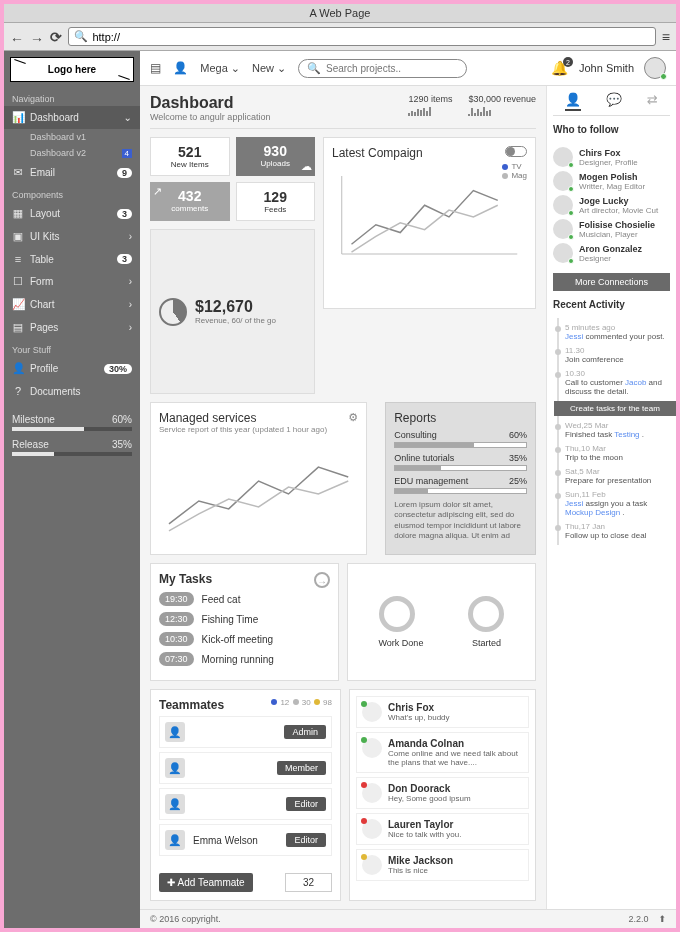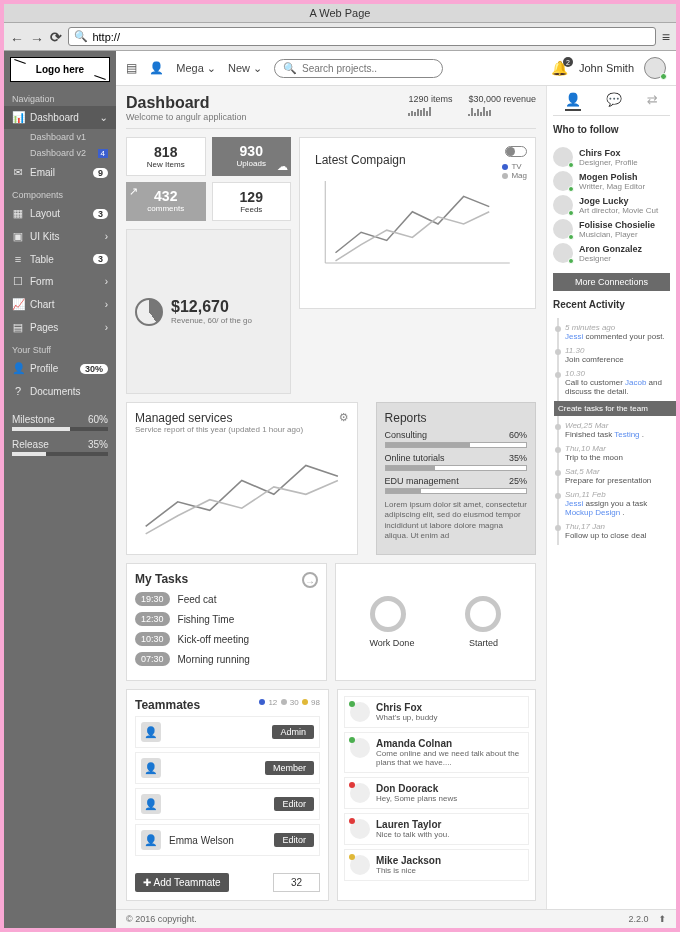--- a/index.html
+++ b/index.html
@@ -5,21 +5,21 @@
 * { box-sizing: border-box; margin: 0; padding: 0; font-family: Arial, Helvetica, sans-serif; }
 body { background: #fff; font-size: 11px; color: #333; }
 .frame { border: 4px solid #f9a8d4; width: 680px; height: 932px; margin: 0 auto; background:#f97316; display:flex; flex-direction:column;}
 .titlebar { background:#d9d9d9; text-align:center; font-size:11px; padding:3px 0; border-bottom:1px solid #aaa;}
 .browserbar { display:flex; align-items:center; gap:6px; padding:4px 6px; border-bottom:1px solid #aaa; background:#e8e8e8;}
 .browserbar .nav-ico{font-size:14px;font-weight:bold;color:#444;cursor:pointer;}
 .urlfield{flex:1;border:1px solid #888;border-radius:3px;padding:2px 6px;display:flex;align-items:center;gap:4px;background:#fff;}
 .urlfield input{border:none;flex:1;font-size:11px;outline:none;}
 .hamburger{font-size:14px;color:#444;cursor:pointer;}
 .app{flex:1;display:flex;overflow:hidden;}
-.sidebar{width:112px;background:#6d6d6d;color:#e6e6e6;font-size:10px;display:flex;flex-direction:column;}
+.sidebar{width:136px;background:#6d6d6d;color:#e6e6e6;font-size:10px;display:flex;flex-direction:column;}
 .logo-box{background:#fff;border:1px solid #000;margin:6px;padding:6px 4px;text-align:center;font-size:10px;position:relative;color:#000;font-weight:bold;}
 .logo-box:before,.logo-box:after{content:"";position:absolute;width:12px;height:1px;background:#000;}
 .logo-box:before{top:3px;left:3px;transform:rotate(20deg);}
 .logo-box:after{bottom:3px;right:3px;transform:rotate(20deg);}
 .side-section-h{font-size:9px;color:#cfcfcf;padding:6px 8px 2px;}
 .side-item{display:flex;align-items:center;gap:6px;padding:5px 8px;cursor:pointer;}
 .side-item.active{background:#5a5a5a;}
 .side-item .lbl{flex:1;}
 .side-badge{background:#fff;color:#333;border-radius:8px;padding:0 5px;font-size:9px;font-weight:bold;}
 .side-sub{padding:3px 8px 3px 26px;font-size:9px;color:#cfcfcf;display:flex;align-items:center;cursor:pointer;}
@@ -58,21 +58,21 @@
 .stat-card.mid{background:#a5a5a5;color:#fff;border:none;}
 .stat-card .big{font-size:14px;font-weight:bold;}
 .stat-card .lbl{font-size:8px;}
 .stat-card .corner{position:absolute;}
 .stat-card .corner.tl{top:3px;left:3px;}
 .stat-card .corner.br{bottom:3px;right:3px;}
 .balance-card{background:#eee;border:1px solid #ddd;flex: 0 0 165px;display:flex;align-items:center;gap:8px;padding:8px;}
 .piechart{width:28px;height:28px;border-radius:50%;border:2px solid #777;background:conic-gradient(#777 0 40%, transparent 40% 100%);}
 .balance-card .val{font-size:16px;font-weight:bold;}
 .balance-card .cap{font-size:8px;color:#777;}
-.chart-panel{background:#fff;border:1px solid #ddd;flex:1;padding:15px;position:relative;}
+.chart-panel{background:#fff;border:1px solid #ddd;flex:1;padding:8px;position:relative;}
 .chart-panel h3{font-size:12px;font-weight:normal;}
 .chart-panel.compaign{height:172px;}
 .toggle{position:absolute;top:8px;right:8px;width:22px;height:11px;border:1px solid #888;border-radius:6px;}
 .toggle:after{content:"";position:absolute;width:9px;height:9px;border-radius:50%;background:#888;top:0;left:0;}
 .legend{position:absolute;top:24px;right:8px;font-size:8px;color:#777;}
 .legend div{display:flex;align-items:center;gap:3px;}
 .legend .d{width:6px;height:6px;border-radius:50%;}
 svg.linechart{width:100%;height:110px;}
 .mid-row{display:flex;gap:18px;}
 .managed{background:#fff;border:1px solid #ddd;flex:3;padding:8px;position:relative;}
@@ -119,23 +119,23 @@
 .rsb h4{font-size:10px;font-weight:bold;margin:2px 0;}
 .follow-item{display:flex;gap:6px;align-items:center;margin:4px 0;}
 .follow-item .av{width:20px;height:20px;border-radius:50%;background:#ddd;position:relative;flex-shrink:0;}
 .follow-item .av .s{position:absolute;bottom:-1px;right:-1px;width:6px;height:6px;border-radius:50%;background:#4caf50;border:1px solid #fff;}
 .follow-item .n{font-size:9px;font-weight:bold;}
 .follow-item .r{font-size:8px;color:#888;}
 .more-btn{background:#6a6a6a;color:#fff;text-align:center;padding:4px;font-size:9px;cursor:pointer;}
 .activity{border-left:2px solid #ddd;margin-left:4px;padding-left:6px;}
 .act-item{margin:5px 0;font-size:8px;color:#555;position:relative;}
 .act-item:before{content:"";position:absolute;left:-10px;top:3px;width:6px;height:6px;border-radius:50%;background:#ccc;}
-.act-item .ts{color:#aaa;font-style:italic;}
+.act-item .ts{color:#aaa;}
 .act-item a{color:#5b8def;text-decoration:none;}
-.act-banner{background:#6a6a6a;color:#fff;padding:3px 4px;font-size:8px;margin:4px -6px 4px -11px;}
+.act-banner{background:#6a6a6a;color:#fff;padding:3px 16px;font-size:8px;margin:4px -6px 4px -11px;}
 .footer{border-top:1px solid #ddd;background:#f4f4f4;display:flex;align-items:center;padding:4px 10px;font-size:9px;color:#666;}
 .footer .r{margin-left:auto;display:flex;gap:10px;align-items:center;}
 </style>
 </head>
 <body>
 
 <div class="frame">
   <div class="titlebar">A Web Page</div>
   <div class="browserbar">
     <span class="nav-ico">←</span>
@@ -298,21 +298,21 @@
                     <span style="height:6px"></span>
                   </div>
                 </div>
               </div>
           </div>
 
           <div class="stats-row">
             <div style="display:flex;flex-direction:column;gap:8px;">
               <div class="stat-grid" id="stat-grid">
                   <div class="stat-card ">
-                    <div class="big">818</div>
+                    <div class="big">521</div>
                     <div class="lbl">New Items</div>
                   </div>
                   <div class="stat-card dark">
                     <div class="big">930</div>
                     <div class="lbl">Uploads</div>
                     <span class="corner br">☁</span>
                   </div>
                   <div class="stat-card mid">
                     <span class="corner tl">↗</span>
                     <div class="big">432</div>
@@ -484,21 +484,21 @@
                     <div class="n">Amanda Colnan</div>
                     <div class="t">Come online and we need talk about the plans that we have....</div>
                   </div>
                 </div>
                 <div class="msg">
                   <div class="av">
                     <span class="s" style="background:#e03a3a"></span>
                   </div>
                   <div class="body">
                     <div class="n">Don Doorack</div>
-                    <div class="t">Hey, Some plans news</div>
+                    <div class="t">Hey, Some good ipsum</div>
                   </div>
                 </div>
                 <div class="msg">
                   <div class="av">
                     <span class="s" style="background:#e03a3a"></span>
                   </div>
                   <div class="body">
                     <div class="n">Lauren Taylor</div>
                     <div class="t">Nice to talk with you.</div>
                   </div>

